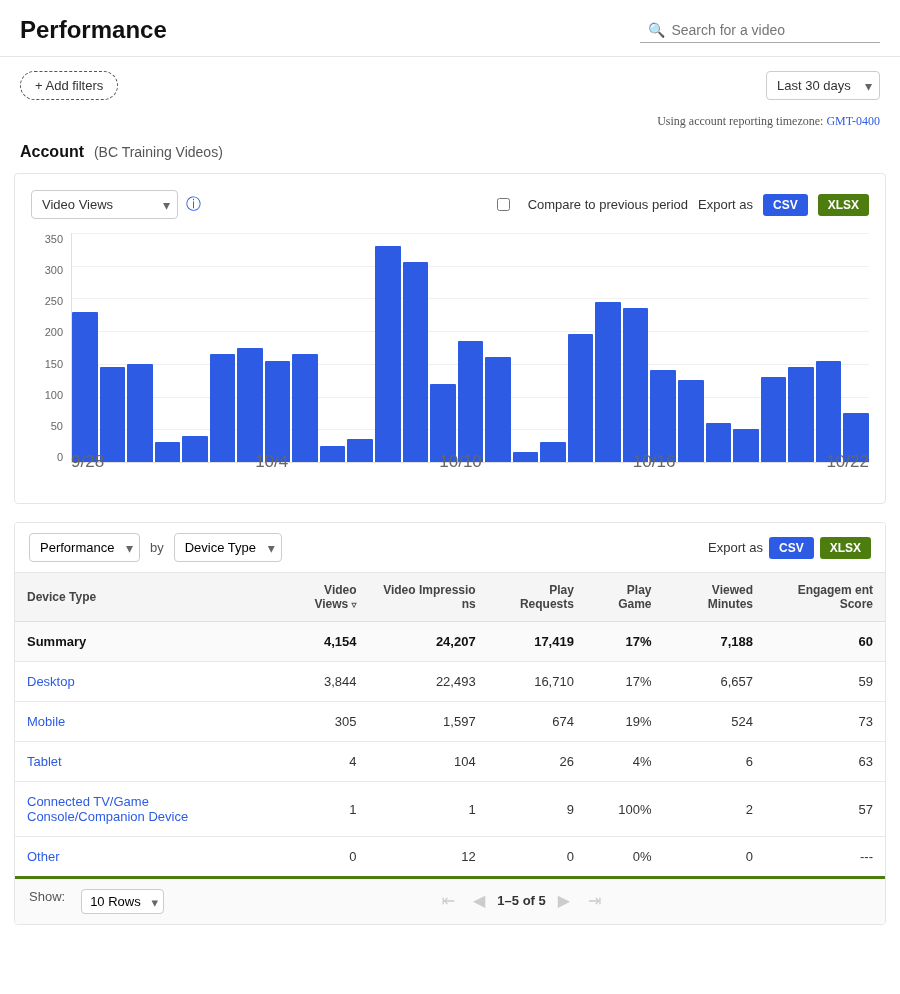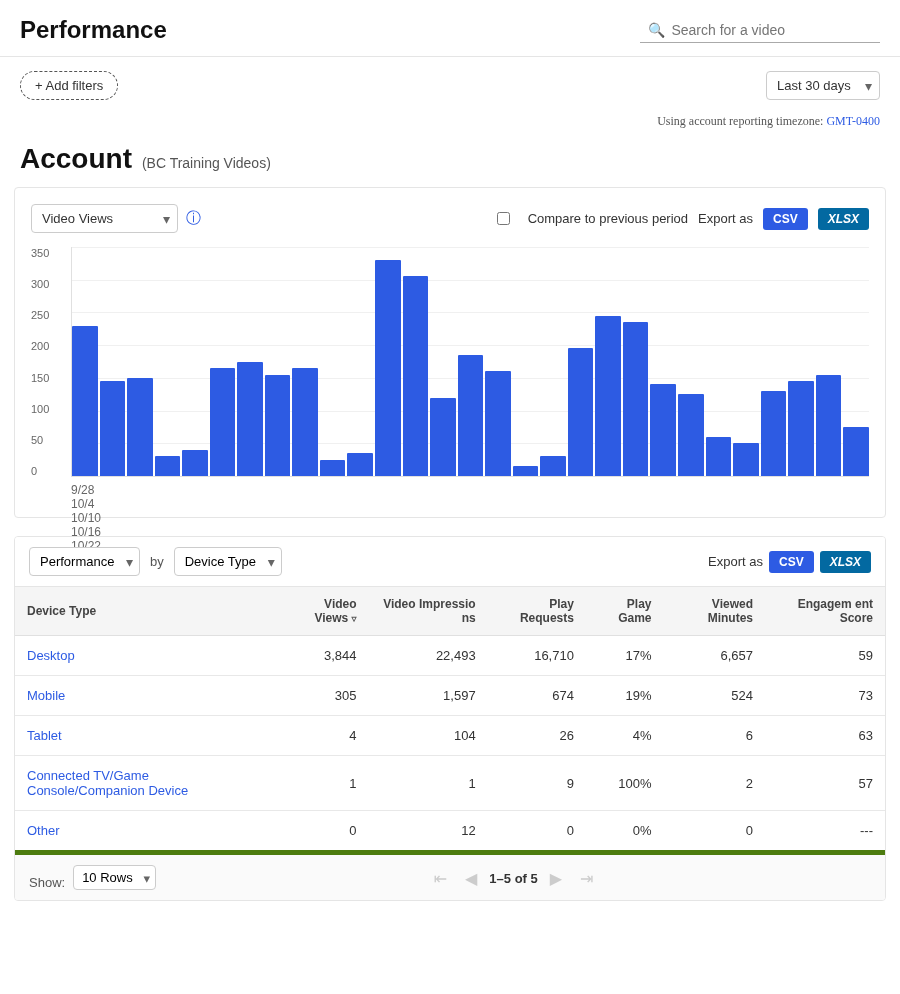--- a/index.html
+++ b/index.html
@@ -14,42 +14,42 @@
     .toolbar { display: flex; align-items: flex-end; justify-content: space-between; padding: 14px 20px; }
     .add-filters-btn { border: 1px dashed #555; border-radius: 20px; padding: 6px 14px; cursor: pointer; background: #fff; font-size: 13px; color: #333; }
     .date-select { padding: 6px 28px 6px 10px; border: 1px solid #ccc; border-radius: 4px; background: #fff; font-size: 13px; color: #333; appearance: none; cursor: pointer; }
     .date-select-wrap { position: relative; }
     .date-select-wrap::after { content: '▾'; position: absolute; right: 8px; top: 50%; transform: translateY(-50%); pointer-events: none; color: #666; }
 
     .timezone-row { text-align: right; padding: 0 20px 8px 20px; font-size: 12px; color: #555; font-family: Liberation Serif, serif; }
     .timezone-link { color: #2d5be3; text-decoration: none; }
 
     .account-section { padding: 6px 20px 12px 20px; }
-    .account-title { font-size: 28px; font-weight: 700; color: #111; }
+    .account-title { font-size: 16px; font-weight: 700; color: #111; }
     .account-subtitle { font-size: 14px; font-weight: 400; color: #555; margin-left: 6px; }
 
     .chart-container { margin: 0 14px 18px 14px; border: 1px solid #e5e5e5; border-radius: 4px; padding: 16px 16px 10px 16px; }
     .chart-controls { display: flex; align-items: center; margin-bottom: 14px; }
     .metric-select-wrap { position: relative; }
     .metric-select { padding: 6px 28px 6px 10px; border: 1px solid #ccc; border-radius: 4px; background: #fff; font-size: 13px; color: #333; appearance: none; cursor: pointer; }
     .metric-select-wrap::after { content: '▾'; position: absolute; right: 8px; top: 50%; transform: translateY(-50%); pointer-events: none; color: #666; }
     .info-icon { margin-left: 8px; color: #2d5be3; cursor: pointer; font-size: 15px; }
     .chart-right-controls { margin-left: auto; display: flex; align-items: center; gap: 10px; }
     .compare-label { display: flex; align-items: center; gap: 18px; font-size: 13px; color: #333; cursor: pointer; }
     .compare-label input { cursor: pointer; }
     .export-label { font-size: 13px; color: #333; }
     .export-btn { padding: 4px 10px; border: none; border-radius: 3px; font-size: 12px; font-weight: 600; cursor: pointer; color: #fff; }
     .export-btn.csv { background: #2d5be3; }
-    .export-btn.xlsx { background: #0369a1; font-style: italic; }
+    .export-btn.xlsx { background: #4d7c0f; }
 
     .chart-area { position: relative; height: 260px; }
-    .y-axis { position: absolute; left: 0; top: 0; bottom: 30px; width: 36px; display: flex; flex-direction: column; justify-content: space-between; align-items: flex-start; font-size: 11px; color: #666; padding-right: 4px; }
+    .y-axis { position: absolute; left: 0; top: 0; bottom: 30px; width: 36px; display: flex; flex-direction: column; justify-content: space-between; align-items: flex-end; font-size: 11px; color: #666; padding-right: 4px; }
     .bars-wrap { position: absolute; left: 40px; right: 0; top: 0; bottom: 30px; display: flex; align-items: flex-end; gap: 2px; border-left: 1px solid #e0e0e0; border-bottom: 1px solid #e0e0e0; }
     .bar { background: #2d5be3; flex: 1; min-width: 0; border-radius: 1px 1px 0 0; }
-    .x-labels { position: absolute; left: 40px; right: 0; bottom: 0; height: 28px; display: flex; justify-content: space-between; font-size: 12px; color: #666; padding-top: 4px; flex-direction: column; }
+    .x-labels { position: absolute; left: 40px; right: 0; bottom: 17px; height: 28px; display: flex; justify-content: space-between; font-size: 17px; color: #666; padding-top: 4px; }
     .grid-lines { position: absolute; left: 40px; right: 0; top: 0; bottom: 30px; display: flex; flex-direction: column; justify-content: space-between; pointer-events: none; }
     .grid-line { border-top: 1px solid #f0f0f0; width: 100%; }
 
     .table-section { margin: 0 14px 14px 14px; border: 1px solid #e5e5e5; border-radius: 4px; overflow: hidden; }
     .table-toolbar { display: flex; align-items: center; padding: 10px 14px; background: #fff; border-bottom: 1px solid #e5e5e5; }
     .perf-select-wrap { position: relative; }
     .perf-select { padding: 6px 24px 6px 10px; border: 1px solid #ccc; border-radius: 4px; background: #fff; font-size: 13px; appearance: none; cursor: pointer; }
     .perf-select-wrap::after { content: '▾'; position: absolute; right: 7px; top: 50%; transform: translateY(-50%); pointer-events: none; color: #666; }
     .by-label { margin: 0 10px; color: #555; font-size: 13px; }
     .device-select-wrap { position: relative; }
@@ -63,21 +63,21 @@
     thead th { padding: 10px 12px; font-size: 12px; font-weight: 600; color: #444; text-align: right; border-bottom: 1px solid #e0e0e0; }
     thead th:first-child { text-align: left; }
     tbody tr { border-bottom: 1px solid #e8e8e8; }
     tbody tr:last-child { border-bottom: none; }
     tbody td { padding: 12px 12px; font-size: 13px; color: #333; text-align: right; }
     tbody td:first-child { text-align: left; }
     .summary-row td { font-weight: 700; color: #111; background: #fafafa; }
     .link-cell { color: #2d5be3; cursor: pointer; text-decoration: none; }
     .sort-icon { font-size: 10px; color: #555; }
 
-    .pagination-row { display: flex; align-items: flex-end; padding: 10px 14px; border-top: 5px solid #4d7c0f; background: #fafafa; font-size: 13px; }
+    .pagination-row { display: flex; align-items: flex-start; padding: 10px 14px; border-top: 3px solid #4d7c0f; background: #fafafa; font-size: 13px; gap: 8px; }
     .show-label { color: #555; margin-right: 8px; }
     .rows-select-wrap { position: relative; }
     .rows-select { padding: 4px 22px 4px 8px; border: 1px solid #ccc; border-radius: 4px; background: #fff; font-size: 13px; appearance: none; cursor: pointer; }
     .rows-select-wrap::after { content: '▾'; position: absolute; right: 6px; top: 50%; transform: translateY(-50%); pointer-events: none; color: #666; }
     .pagination-controls { margin: 0 auto; display: flex; align-items: center; gap: 6px; }
     .pag-btn { background: none; border: none; cursor: pointer; color: #555; font-size: 16px; padding: 2px 6px; }
     .pag-btn:disabled { color: #ccc; cursor: default; }
     .pag-info { font-size: 13px; font-weight: 600; color: #333; }
   </style>
 </head>
@@ -223,20 +223,29 @@
         <th>Device Type</th>
         <th>Video Views <span class="sort-icon">▿</span></th>
         <th>Video Impressio ns</th>
         <th>Play Requests</th>
         <th>Play Game</th>
         <th>Viewed Minutes</th>
         <th>Engagem ent Score</th>
       </tr>
     </thead>
     <tbody id="table-body">
+    <tr class="summary-row">
+          <td>Summary</td>
+          <td>4,154</td>
+          <td>24,207</td>
+          <td>17,419</td>
+          <td>17%</td>
+          <td>7,188</td>
+          <td>60</td>
+        </tr>
         <tr>
           <td class="link-cell">Desktop</td>
           <td>3,844</td>
           <td>22,493</td>
           <td>16,710</td>
           <td>17%</td>
           <td>6,657</td>
           <td>59</td>
         </tr>
         <tr>

